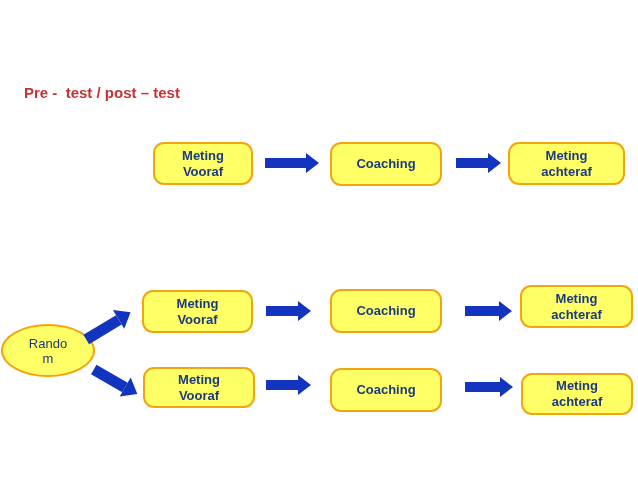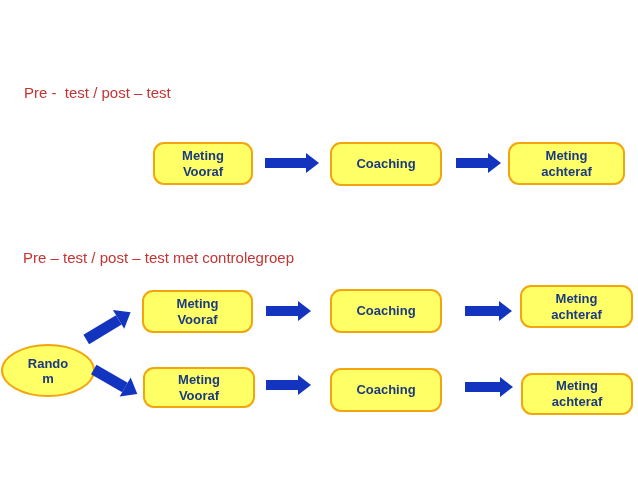--- a/index.html
+++ b/index.html
@@ -26,20 +26,21 @@
     font-size:34px;
     letter-spacing:0.5px;
     color:var(--c-title);
     white-space:nowrap;
   }
   .heading{
     position:absolute;
     font-size:15px;
     color:var(--c-heading);
     white-space:pre;
+    font-weight:bold;
   }
   .heading.h1{left:24px;top:84px;}
   .heading.h2{left:23px;top:249px;}
   .fbox{
     position:absolute;
     box-sizing:border-box;
     background:var(--c-box-fill);
     border:2px solid var(--c-box-border);
     border-radius:11px;
     color:var(--c-box-text);
@@ -48,26 +49,26 @@
     line-height:16px;
     display:flex;
     align-items:center;
     justify-content:center;
     text-align:center;
     white-space:pre-line;
   }
   .ellipse{
     position:absolute;
     box-sizing:border-box;
-    left:1px;top:344px;width:94px;height:53px;
+    left:1px;top:324px;width:94px;height:53px;
     background:var(--c-box-fill);
     border:2px solid var(--c-box-border);
     border-radius:50%;
     color:var(--c-box-text);
-    font-weight:bold;
+    font-weight:normal;
     font-size:13px;
     line-height:15px;
     display:flex;
     align-items:center;
     justify-content:center;
     text-align:center;
     white-space:pre-line;
   }
   .arrow{
     position:absolute;
@@ -125,21 +126,20 @@
     <div class="head"></div>
   </div>
   <div class="fbox r1b2">Coaching</div>
   <div class="arrow r1a2">
     <div class="shaft"></div>
     <div class="head"></div>
   </div>
   <div class="fbox r1b3">Meting
 achteraf</div>
 
-  <div class="heading h2">Pre – test / post – test met controlegroep</div>
 
   <div class="ellipse">Rando
 m</div>
 
   <div class="arrow diag dup">
     <div class="shaft"></div>
     <div class="head"></div>
   </div>
   <div class="arrow diag ddn">
     <div class="shaft"></div>

